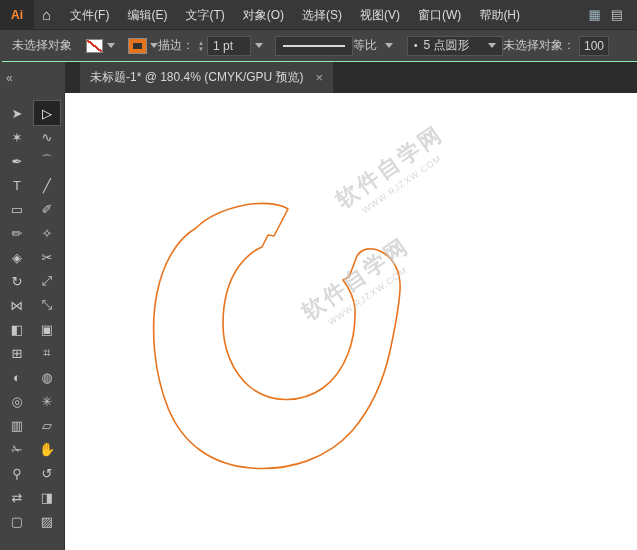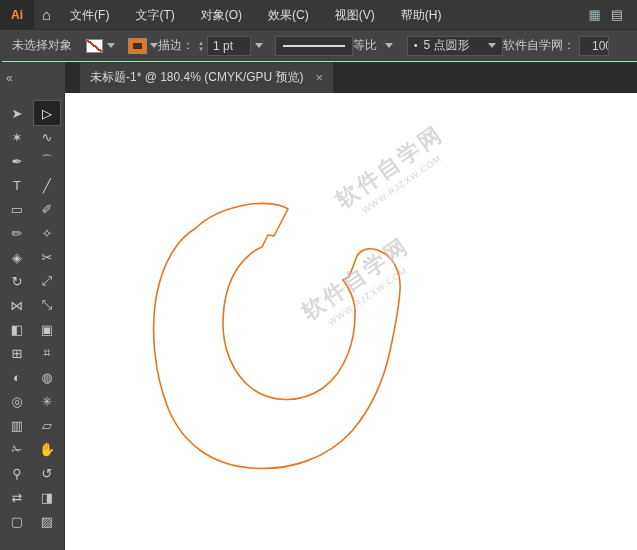--- a/index.html
+++ b/index.html
@@ -5,21 +5,21 @@
   * { margin:0; padding:0; box-sizing:border-box; }
   html,body { width:637px; height:550px; overflow:hidden; font-family:"Liberation Sans","DejaVu Sans",sans-serif; background:#424242; }
   .app { position:relative; width:637px; height:550px; }
 
   
   .menu-bar { position:absolute; left:0; top:0; width:637px; height:30px; background:#383838;
     border-bottom:1px solid #2a2a2a; display:flex; align-items:center; color:#dcdcdc; font-size:12px; }
   .logo { width:34px; height:30px; display:flex; align-items:center; justify-content:center;
     background:#2c2c2c; color:#ff8b33; font-weight:bold; font-size:12px; }
   .home-icon { margin:0 10px 0 8px; font-size:15px; color:#e6e6e6; }
-  .menu-items { display:flex; height:30px; align-items:center;gap:8px; }
+  .menu-items { display:flex; height:30px; align-items:center; }
   .menu-item { padding:0 9px; line-height:30px; cursor:default; }
   .mb-spacer { flex:1; }
   .mb-icon { margin-right:10px; color:#9fb6bf; font-size:13px; }
   .mb-icon2 { margin-right:14px; color:#bdbdbd; font-size:13px; }
 
   
   .control-bar { position:absolute; left:2px; top:30px; width:637px; height:32px; background:#434343;
     border-bottom:1px solid #86efac; display:flex; align-items:center; color:#c9c9c9; font-size:12px; white-space:nowrap; }
   .status { margin-left:10px; margin-right:14px; }
   .swatch-fill { width:17px; height:14px; border:1px solid #8a8a8a;
@@ -30,21 +30,21 @@
   .lbl { margin-left:0; margin-right:4px; }
   .stepper { display:flex; flex-direction:column; justify-content:center; margin-right:3px; }
   .stepper span { font-size:6px; line-height:6px; color:#aaa; }
   .inset { height:20px; background:#333333; border:1px solid #555; display:flex; align-items:center; color:#d2d2d2; }
   .weight-box { width:44px; padding:8px 5px; }
   .profile-box { width:78px; margin-left:12px; justify-content:center; }
   .profile-line { width:62px; height:2px; background:#d8d8d8; }
   .brush-box { width:96px; margin-left:14px; padding:0 6px; justify-content:flex-start; gap:6px; }
   .brush-dot { font-size:10px; color:#e6e6e6; }
   .brush-caret { margin-left:auto; }
-  .opacity-box { width:30px; padding:0 12px; overflow:hidden; }
+  .opacity-box { width:30px; padding:0 4px; overflow:hidden; }
 
   
   .tab-bar { position:absolute; left:0; top:62px; width:637px; height:31px; background:#2c2c2c; display:flex; align-items:stretch; }
   .toolbar-header { width:65px; background:#434343; display:flex; align-items:center; }
   .collapse { padding-left:6px; color:#b5b5b5; font-size:12px; letter-spacing:-1px; }
   .doc-tab { margin-left:15px; background:#404040; color:#d6d6d6; font-size:12px;
     display:flex; align-items:center; gap:12px; padding:0 10px; }
   .tab-close { color:#ababab; font-size:13px; line-height:13px; }
 
   
@@ -67,24 +67,26 @@
 </head>
 <body>
 
 <div class="app">
 
   <div class="menu-bar">
     <div class="logo">Ai</div>
     <div class="home-icon">⌂</div>
     <div class="menu-items">
         <div class="menu-item">文件(F)</div>
+        <div class="menu-item">编辑(E)</div>
         <div class="menu-item">文字(T)</div>
         <div class="menu-item">对象(O)</div>
-        <div class="menu-item">效果(C)</div>
+        <div class="menu-item">选择(S)</div>
         <div class="menu-item">视图(V)</div>
+        <div class="menu-item">窗口(W)</div>
         <div class="menu-item">帮助(H)</div>
       </div>
     <div class="mb-spacer"></div>
     <div class="mb-icon">▦</div>
     <div class="mb-icon2">▤</div>
   </div>
 
   <div class="control-bar">
     <span class="status">未选择对象</span>
     <span class="swatch-fill"></span>
@@ -101,21 +103,21 @@
     <span class="inset profile-box">
         <span class="profile-line"></span>
       </span>
     <span class="lbl">等比</span>
     <span class="caret"></span>
     <span class="inset brush-box">
       <span class="brush-dot">•</span>
       <span>5 点圆形</span>
       <span class="caret brush-caret"></span>
     </span>
-    <span class="lbl">软件自学网：</span>
+    <span class="lbl">未选择对象：</span>
     <span class="inset opacity-box">100</span>
   </div>
 
   <div class="tab-bar">
     <div class="toolbar-header">
       <span class="collapse">«</span>
     </div>
     <div class="doc-tab">
       <span>未标题-1* @ 180.4% (CMYK/GPU 预览)</span>
       <span class="tab-close">×</span>

